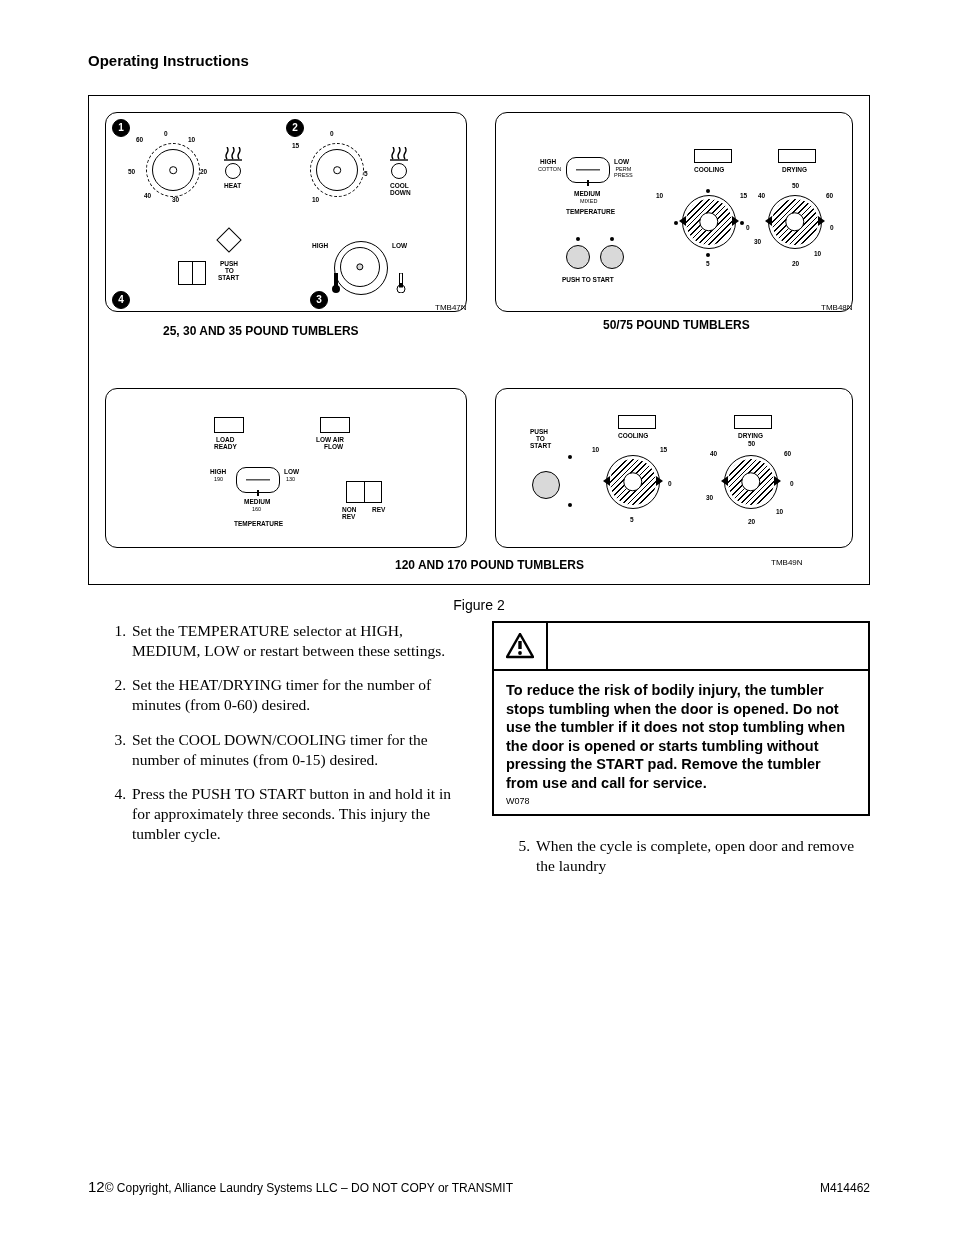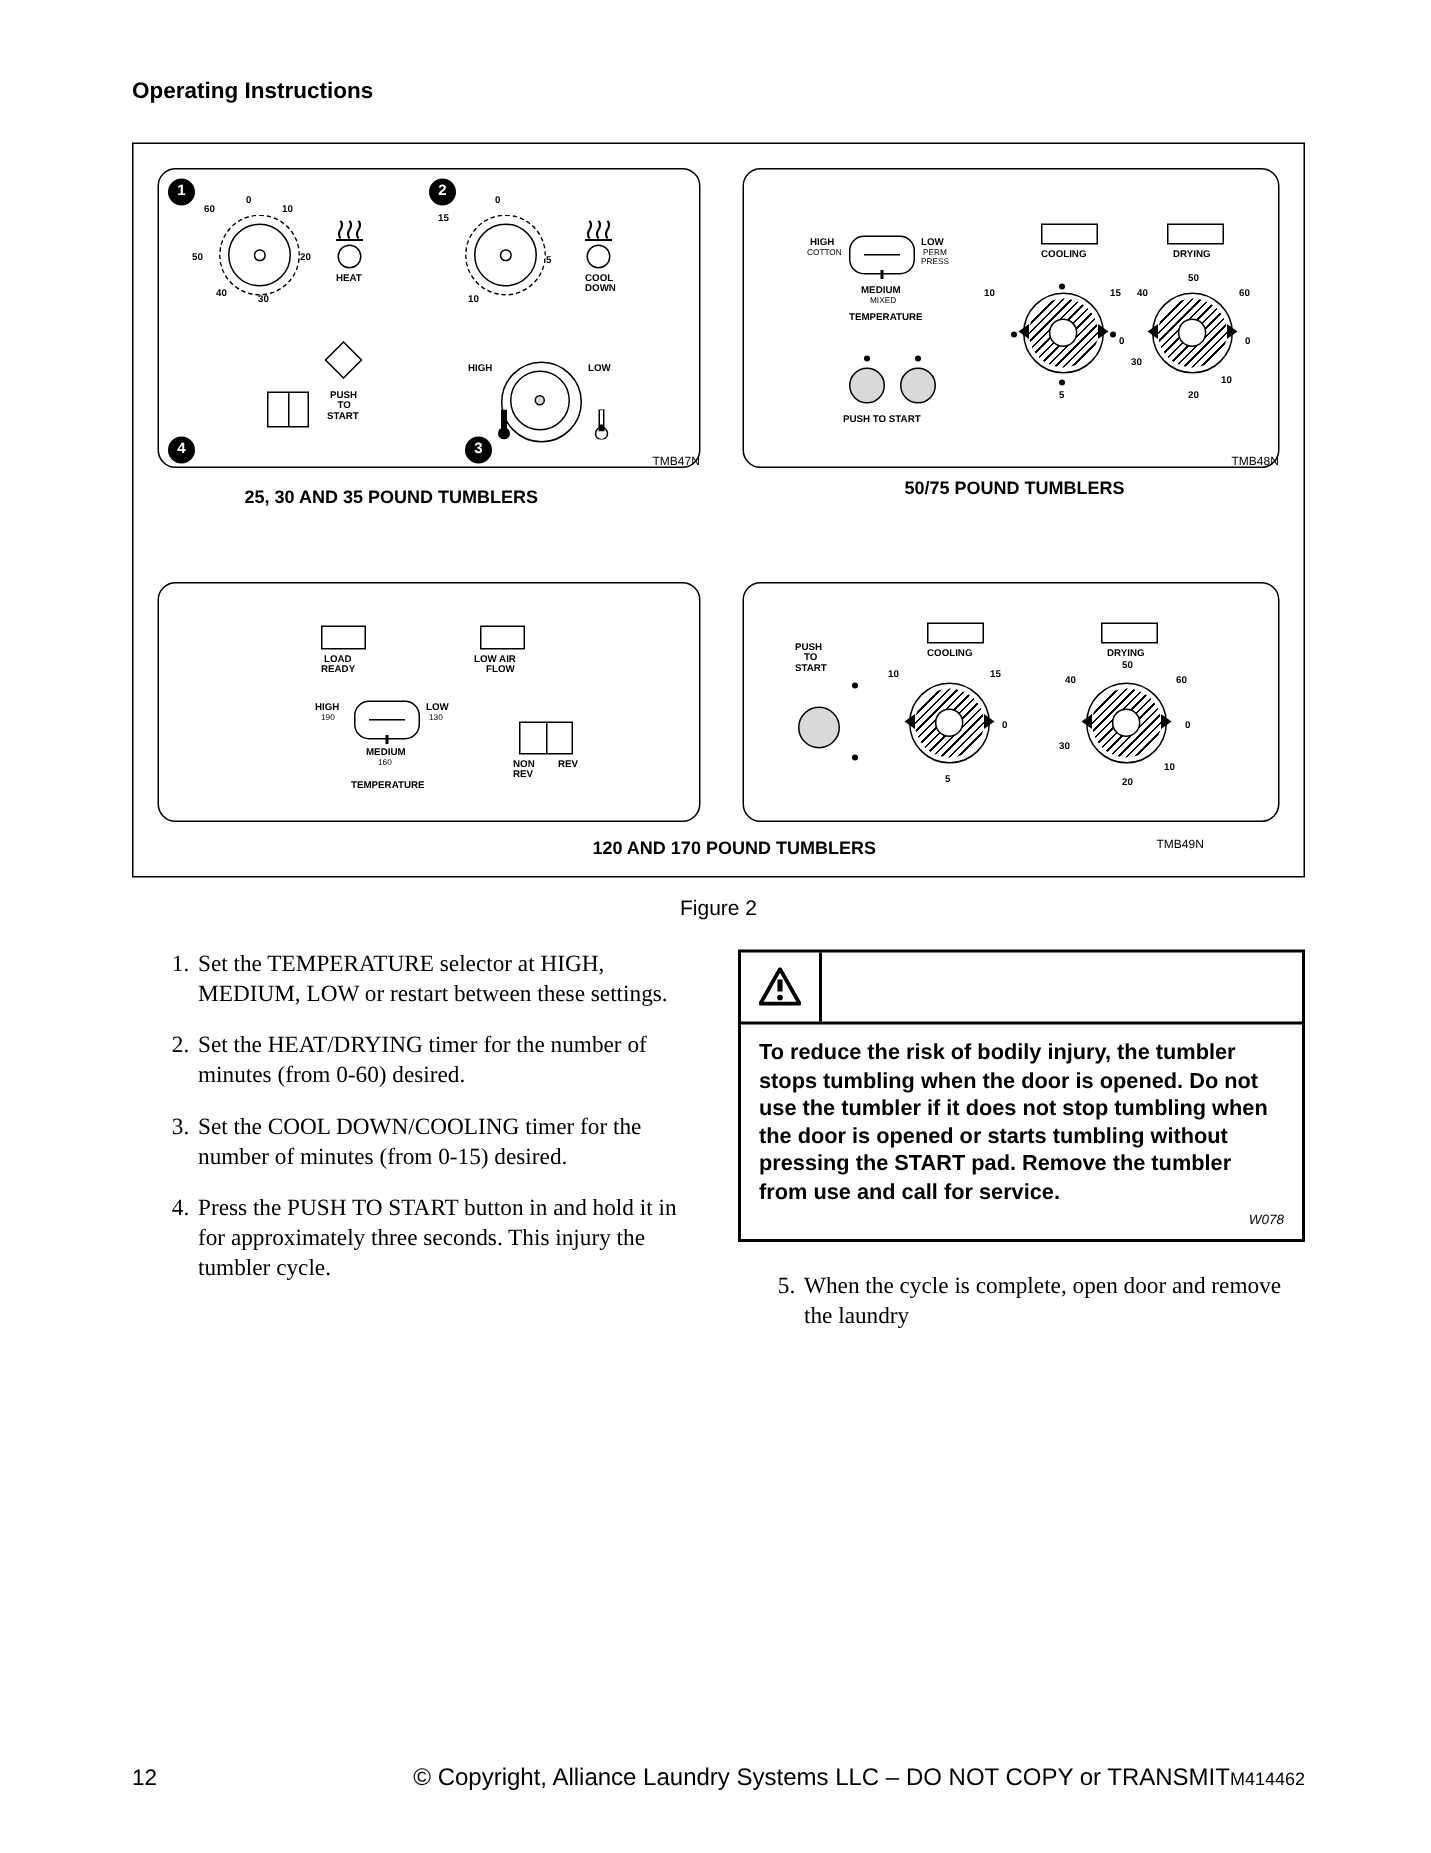--- a/index.html
+++ b/index.html
@@ -210,21 +210,21 @@
     width:0; height:0;
     border-top:5px solid transparent;
     border-bottom:5px solid transparent;
     border-right:7px solid #000;
   }
 
   .fig-caption {
     text-align: center;
     font-family: Arial, Helvetica, sans-serif;
     font-size: 14px;
-    margin-bottom: 20px;
+    margin-bottom: 8px;
   }
 
   .columns {
     display: flex;
     gap: 26px;
   }
   .col { flex: 1 1 0; }
   .section-title {
     font-family: Arial, Helvetica, sans-serif;
     font-weight: bold;
@@ -275,36 +275,34 @@
   .warn-body {
     padding: 10px 12px 6px 12px;
     font-size: 14.5px;
     font-weight: bold;
     line-height: 1.28;
     position: relative;
   }
   .warn-code {
     font-size: 9px;
     font-weight: normal;
-    text-align: right;
     margin-top: 4px;
-    font-style: italic;
   }
 
   .footer {
     position: absolute;
     left: 88px; right: 84px;
     bottom: 40px;
     font-family: Arial, Helvetica, sans-serif;
     font-size: 13px;
     display: flex;
     align-items: baseline;
   }
   .footer .pg { font-size: 15px; }
-  .footer .mid { flex: 1; text-align: right; font-size: 16px; }
+  .footer .mid { flex: 1; text-align: left; font-size: 12px; }
   .footer .doc { font-size: 12px; }
 </style>
 </head>
 <body>
 
 <div class="page">
 
   <div class="header-title">Operating Instructions</div>
 
   <div class="figure-box">

